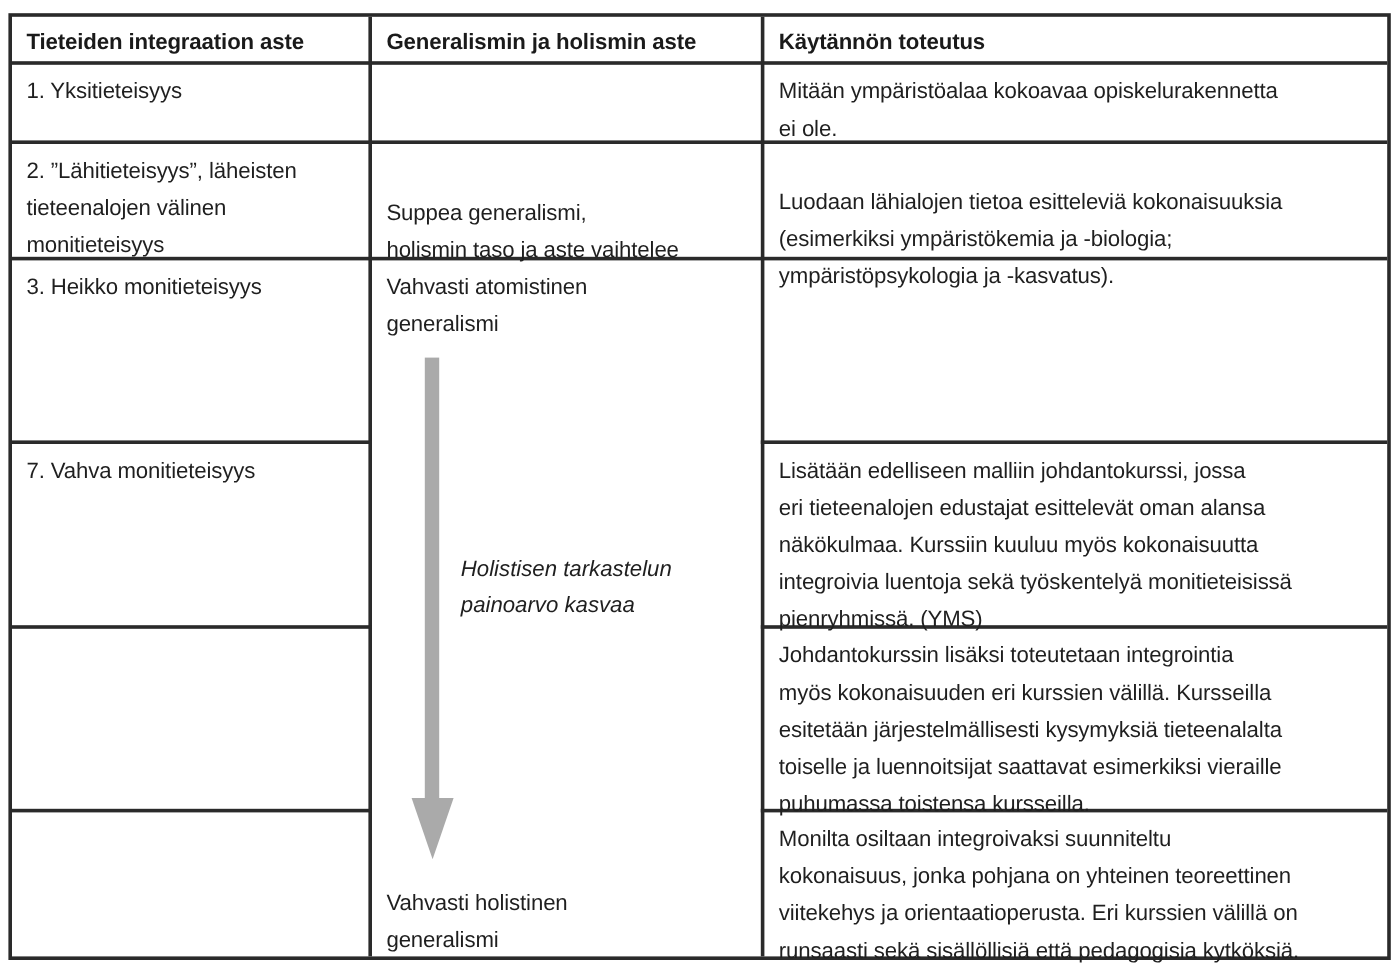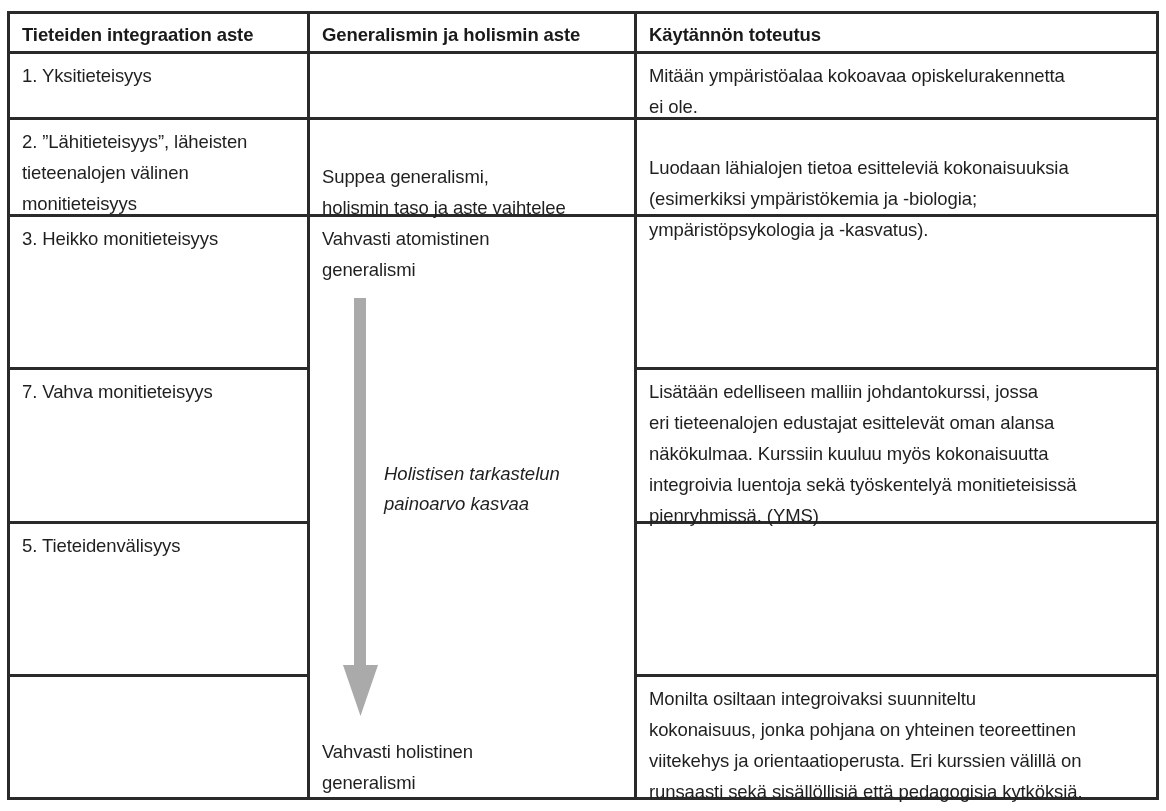--- a/index.html
+++ b/index.html
@@ -94,21 +94,25 @@
 
   <div class="cell pre" style="left:0; top:203px; width:297px;">3. Heikko monitieteisyys</div>
 
   <div class="cell pre" style="left:0; top:356px; width:297px;">7. Vahva monitieteisyys</div>
   <div class="cell pre" style="left:627px; top:356px; width:519px;">Lisätään edelliseen malliin johdantokurssi, jossa
 eri tieteenalojen edustajat esittelevät oman alansa
 näkökulmaa. Kurssiin kuuluu myös kokonaisuutta
 integroivia luentoja sekä työskentelyä monitieteisissä
 pienryhmissä. (YMS)</div>
 
-  <div class="cell pre" style="left:0; top:510px; width:297px;">5. Tieteidenvälisyys</div>
+  <div class="cell pre" style="left:627px; top:510px; width:519px;">Johdantokurssin lisäksi toteutetaan integrointia
+myös kokonaisuuden eri kurssien välillä. Kursseilla
+esitetään järjestelmällisesti kysymyksiä tieteenalalta
+toiselle ja luennoitsijat saattavat esimerkiksi vieraille
+puhumassa toistensa kursseilla.</div>
 
   <div class="cell pre" style="left:627px; top:663px; width:519px;">Monilta osiltaan integroivaksi suunniteltu
 kokonaisuus, jonka pohjana on yhteinen teoreettinen
 viitekehys ja orientaatioperusta. Eri kurssien välillä on
 runsaasti sekä sisällöllisiä että pedagogisia kytköksiä.</div>
 
   <div class="cell pre" style="left:300px; top:203px; width:324px;">Vahvasti atomistinen
 generalismi</div>
 
   <svg width="50" height="430" style="position:absolute; left:327px; top:284px; overflow:visible;">

